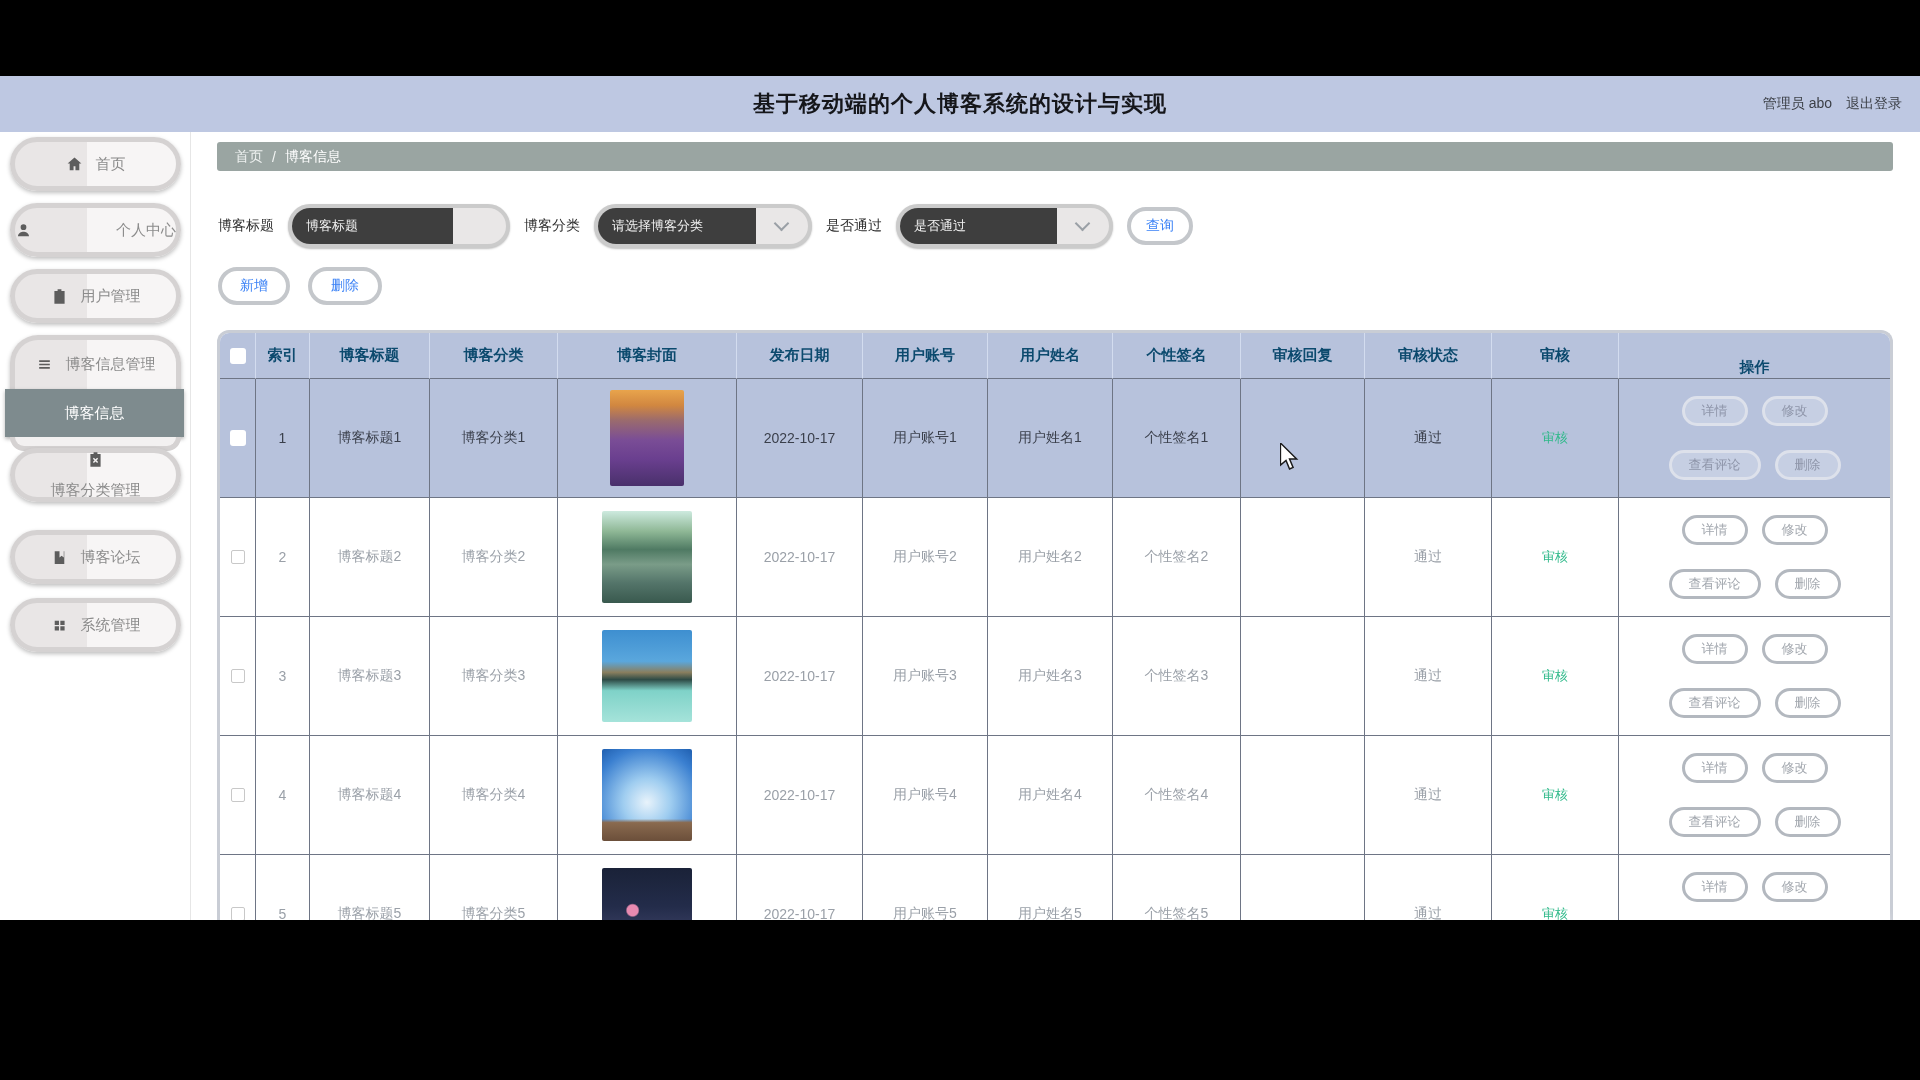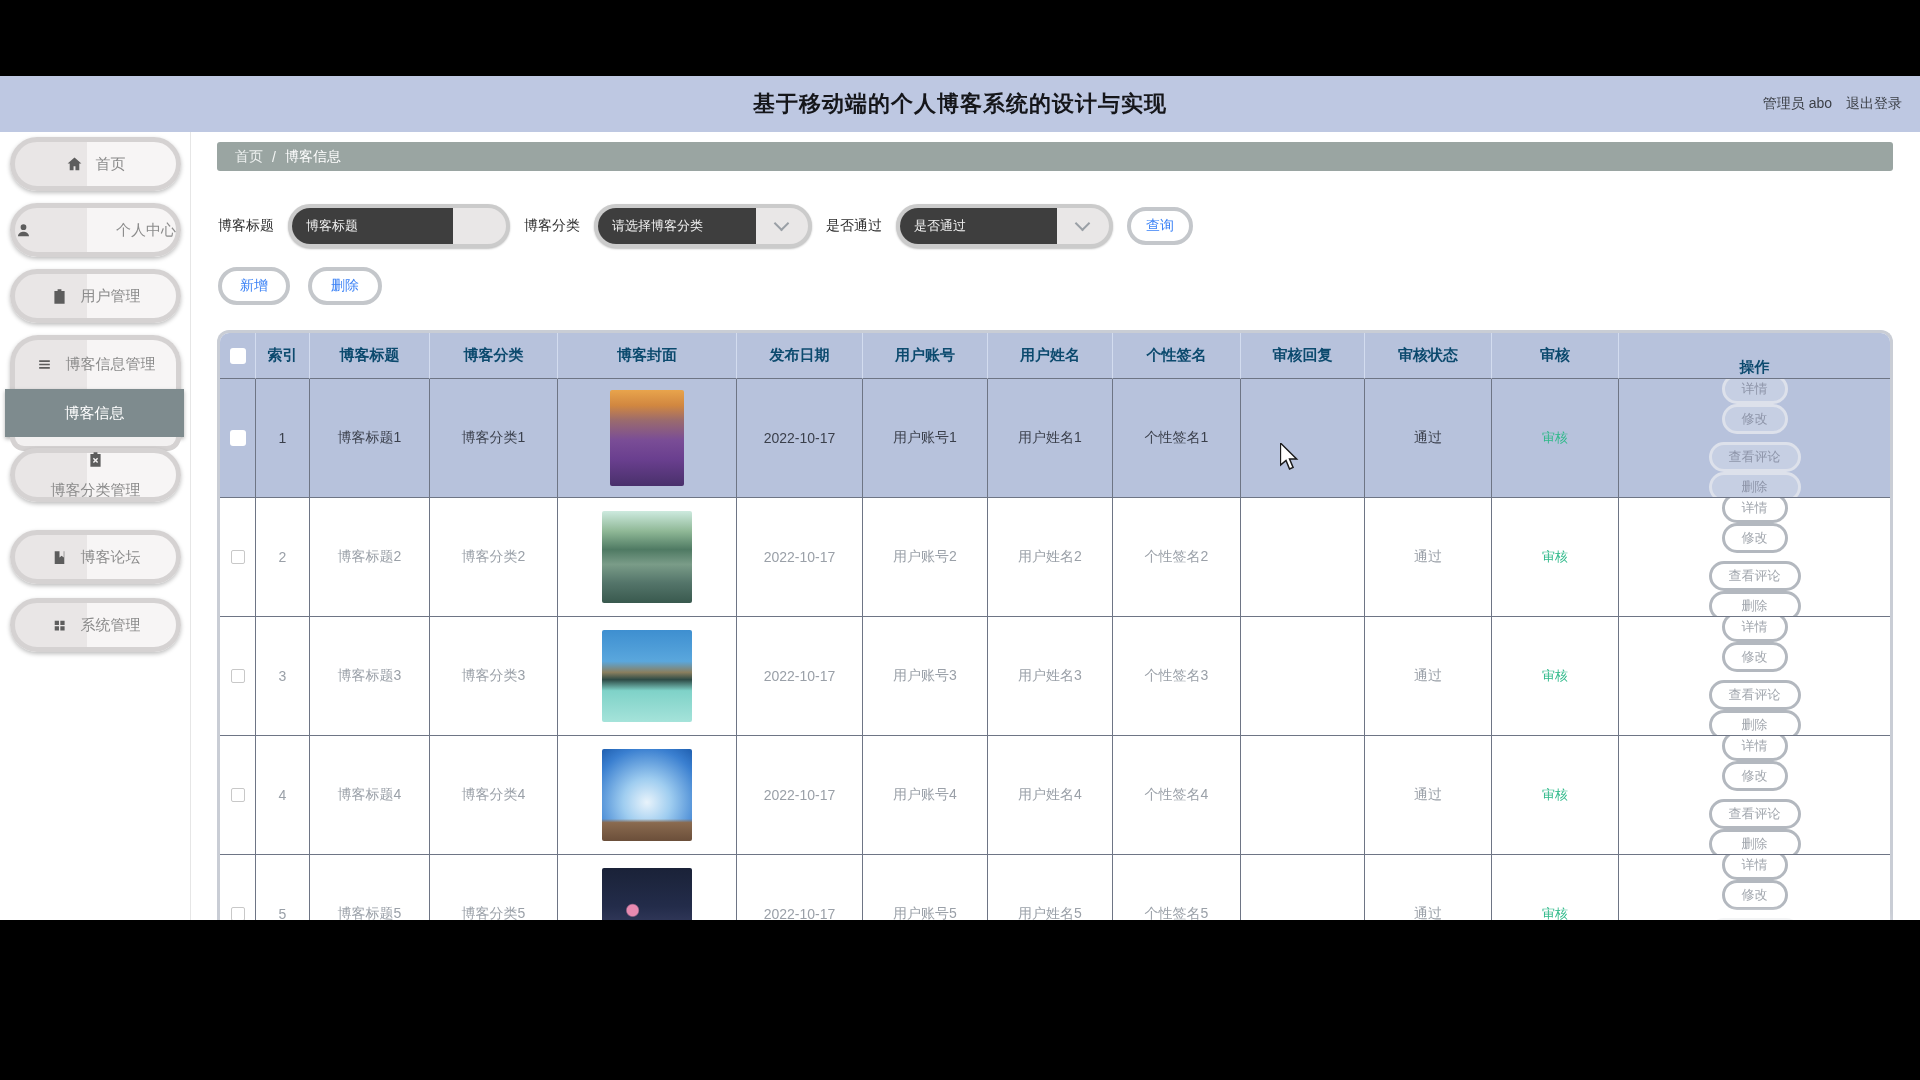--- a/index.html
+++ b/index.html
@@ -71,21 +71,21 @@
   .td{display:flex;align-items:center;justify-content:center;font-size:14px;color:#9aa0a8;
       border-right:1px solid #6e7585;border-bottom:1px solid #6e7585;box-sizing:border-box;
       overflow:hidden;text-align:center;}
   .td:last-child{border-right:none;}
   .trow.sel .td{color:#3a3f4b;}
   .cb{width:14px;height:14px;box-sizing:border-box;border:1px solid #c8c8c8;background:#fff;border-radius:2px;
       display:inline-block;cursor:pointer;}
   .cb-on{background:#fff;border-color:#fff;box-shadow:0 0 0 1px #ffffff;}
   .audit-link{color:#2db989;font-size:13px;cursor:pointer;}
   .ops{flex-direction:column;justify-content:center;}
-  .btnrow{display:flex;justify-content:center;margin:4px 0;flex-direction:column;}
+  .btnrow{display:flex;justify-content:center;margin:12px 0;}
   .pillbtn{height:30px;box-sizing:border-box;padding:0 17px;margin:0 7px;border:3px solid #b3b8bf;border-radius:17px;
            background:#fff;color:#a2a7ae;font-size:13px;display:inline-flex;align-items:center;justify-content:center;
            cursor:pointer;font-family:"Liberation Sans", sans-serif;white-space:nowrap;}
   .trow.sel .pillbtn{background:#c6cfe3;border-color:#dde1eb;color:#8e95a9;}
   
   .cover{width:90px;height:92px;border-radius:2px;}
   .cov1{width:74px;height:96px;
         background:linear-gradient(180deg,#e8a44c 0%,#d18740 16%,#9a6a6e 32%,#7a4d96 52%,#6a3f8f 72%,#49306b 100%);}
   .cov2{background:linear-gradient(180deg,#cdeadf 0%,#8fb896 22%,#4f7a63 42%,#7a9c88 58%,#54756a 78%,#39594e 100%);}
   .cov3{background:linear-gradient(180deg,#3e8fd0 0%,#5aa7dd 34%,#8a7f5f 46%,#2e4b46 54%,#7fd2c8 66%,#a5e3da 100%);}

